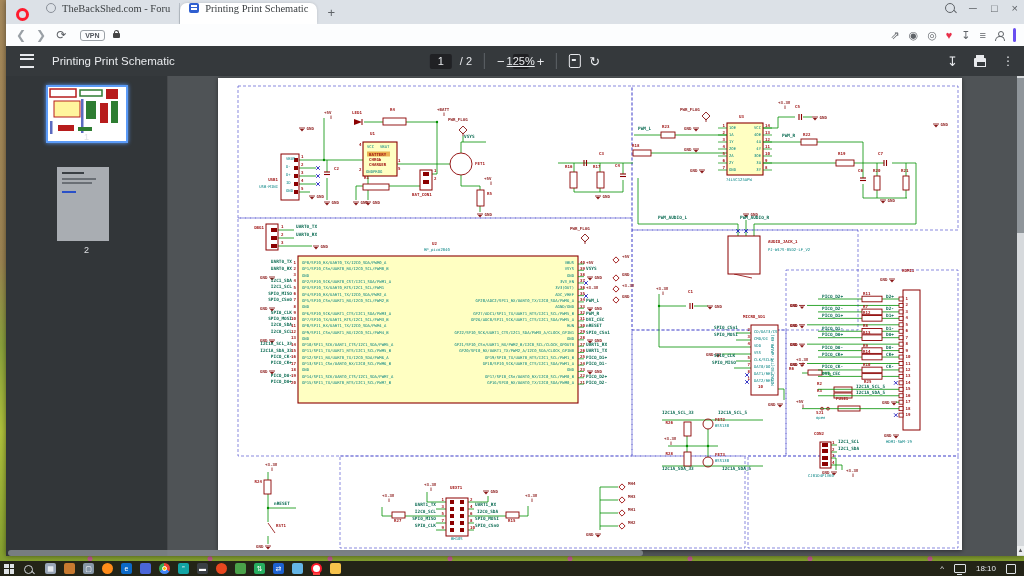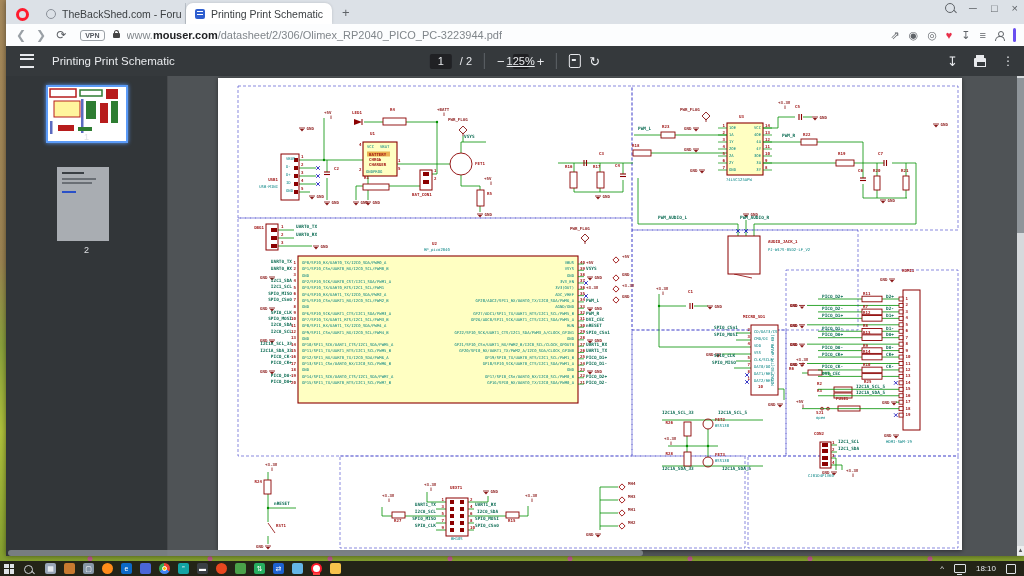--- a/index.html
+++ b/index.html
@@ -12,22 +12,22 @@
       radial-gradient(circle at 30% 96%,#f3f0e8 0 2px,transparent 3px),
       radial-gradient(circle at 55% 94%,#d8c930 0 2px,transparent 3px),
       radial-gradient(circle at 75% 97%,#c05a90 0 2px,transparent 3px),
       radial-gradient(circle at 90% 95%,#e8e4d8 0 2px,transparent 3px);
     background-size:120px 576px;}
   #window{position:absolute;left:6px;top:0;width:1018px;height:556px;background:#fff;
     box-shadow:0 0 6px rgba(0,0,0,.5);}
   
   #tabbar{position:absolute;left:0;top:0;right:0;height:24px;background:#dce1e7;display:flex;align-items:flex-end;}
   .opera-logo{width:13px;height:13px;border:3px solid #ff1b2d;border-radius:50%;margin:0 8px 3px 10px;box-sizing:border-box;}
-  .tab{height:21px;display:flex;align-items:center;padding:0 9px;font-size:10.5px;color:#3c4043;
-    max-width:130px;white-space:nowrap;overflow:hidden;}
+  .tab{height:21px;display:flex;align-items:flex-start;padding:0 9px;font-size:10.5px;color:#3c4043;
+    max-width:130px;white-space:nowrap;overflow:hidden;font-family:Liberation Serif, serif;}
   .tab.inactive{border-right:1px solid #b9c0c8;}
   .tab.active{background:#fff;border-radius:7px 7px 0 0;box-shadow:0 0 3px rgba(0,0,0,.15);}
   .favicon{width:10px;height:10px;margin-right:6px;flex:0 0 auto;}
   .fav-globe{border:1.4px solid #8a9099;border-radius:50%;box-sizing:border-box;position:relative;}
   .fav-pdf{background:#2f5fd0;border-radius:2px;position:relative;}
   .fav-pdf::after{content:"";position:absolute;left:2px;top:2px;right:2px;height:1.5px;background:#fff;box-shadow:0 3px 0 #fff;}
   .newtab{font-size:13px;color:#5f6368;margin:0 0 4px 10px;}
   #winctrl{position:absolute;right:6px;top:2px;display:flex;gap:14px;color:#5f6368;font-size:11px;align-items:center;}
   .mag{width:8px;height:8px;border:1.4px solid #5f6368;border-radius:50%;position:relative;display:inline-block;}
   .mag::after{content:"";position:absolute;left:7px;top:7px;width:4px;height:1.4px;background:#5f6368;transform:rotate(45deg);}
@@ -131,21 +131,20 @@
         <span>×</span>
       </div>
     </div>
 
     <div id="addrbar">
       <span class="nav">❮</span>
       <span class="nav">❯</span>
       <span class="nav dark">⟳</span>
       <span id="vpn-badge">VPN</span>
       <span class="lock"></span>
-      <span id="url"><span>www.</span><b>mouser.com</b><span>/datasheet/2/306/Olimex_RP2040_PICO_PC-3223944.pdf</span></span>
       <div id="addr-icons">
         <span>⇗</span>
         <span>◉</span>
         <span>◎</span>
         <span class="heart">♥</span>
         <span>↧</span>
         <span>≡</span>
         <span class="person"></span>
         <span class="sb-toggle"></span>
       </div>

